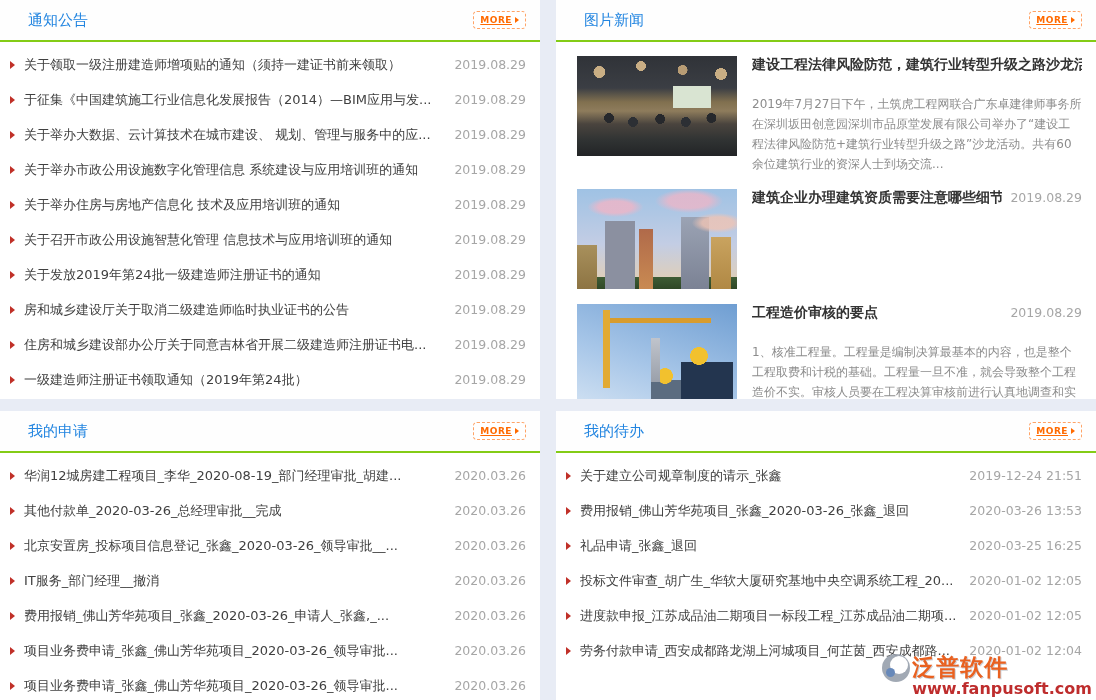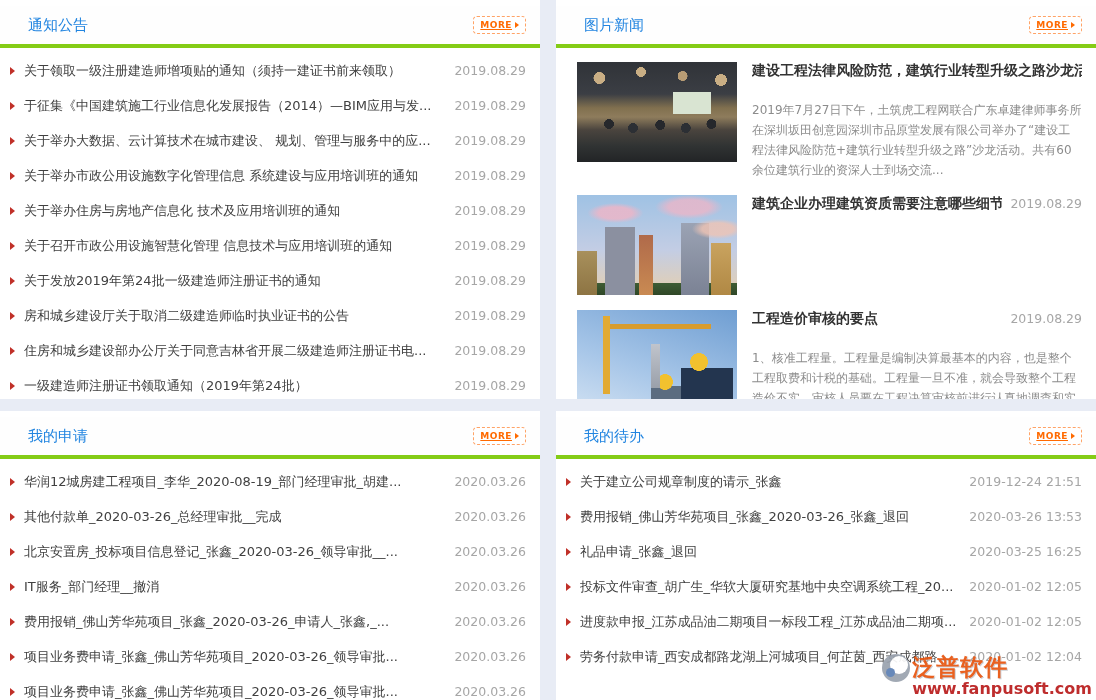--- a/index.html
+++ b/index.html
@@ -10,21 +10,21 @@
     font-family:"DejaVu Sans","Liberation Sans",sans-serif;
   }
   .panel { position:absolute; background:#ffffff; overflow:hidden; }
   #panel-notices { left:0;   top:0;   width:540px; height:399px; }
   #panel-news    { left:556px;top:0;  width:540px; height:399px; }
   #panel-apps    { left:0;   top:411px; width:540px; height:289px; }
   #panel-todos   { left:556px;top:411px; width:540px; height:289px; }
 
   .panel-header {
     height:42px; display:flex; align-items:center; justify-content:space-between;
-    padding:0 14px 0 28px; border-bottom:4px solid #84cc16; background:#fefefe;margin-top:6px;
+    padding:0 14px 0 28px; border-bottom:2px solid #84cc16; background:#fefefe;
   }
   .panel-title { color:#2285e0; font-size:15px; }
   .more-btn {
     display:flex; align-items:center; gap:3px; cursor:pointer;
     color:#ff6a00; background:#fff; border:1px dashed #ffa366; border-radius:4px;
     font-size:9px; font-weight:bold; letter-spacing:.5px; padding:2px 6px; line-height:12px;text-decoration:underline;
   }
   .more-arrow { width:0; height:0; border-left:4px solid #ff6a00;
     border-top:3px solid transparent; border-bottom:3px solid transparent; }
 

